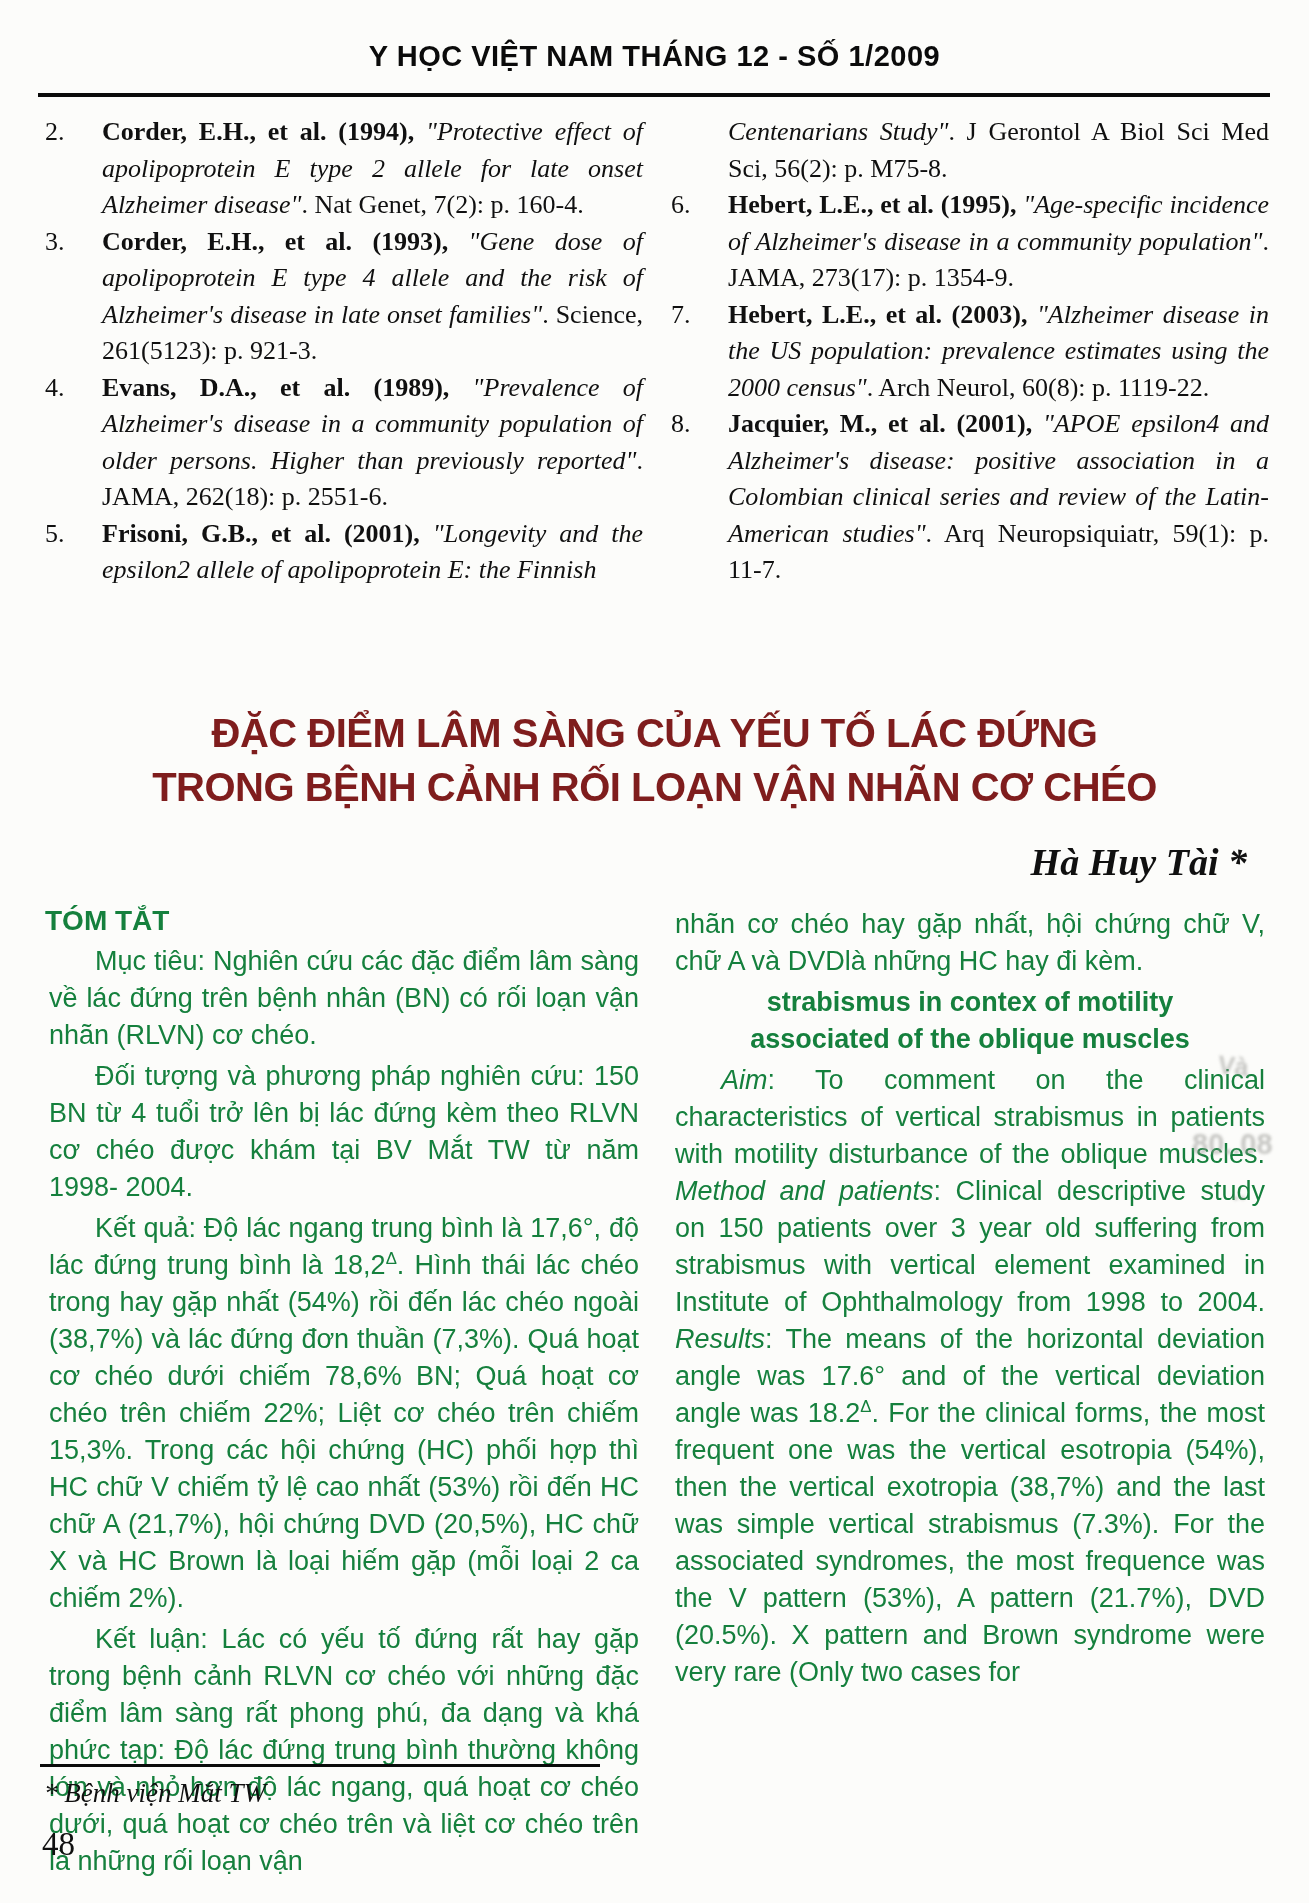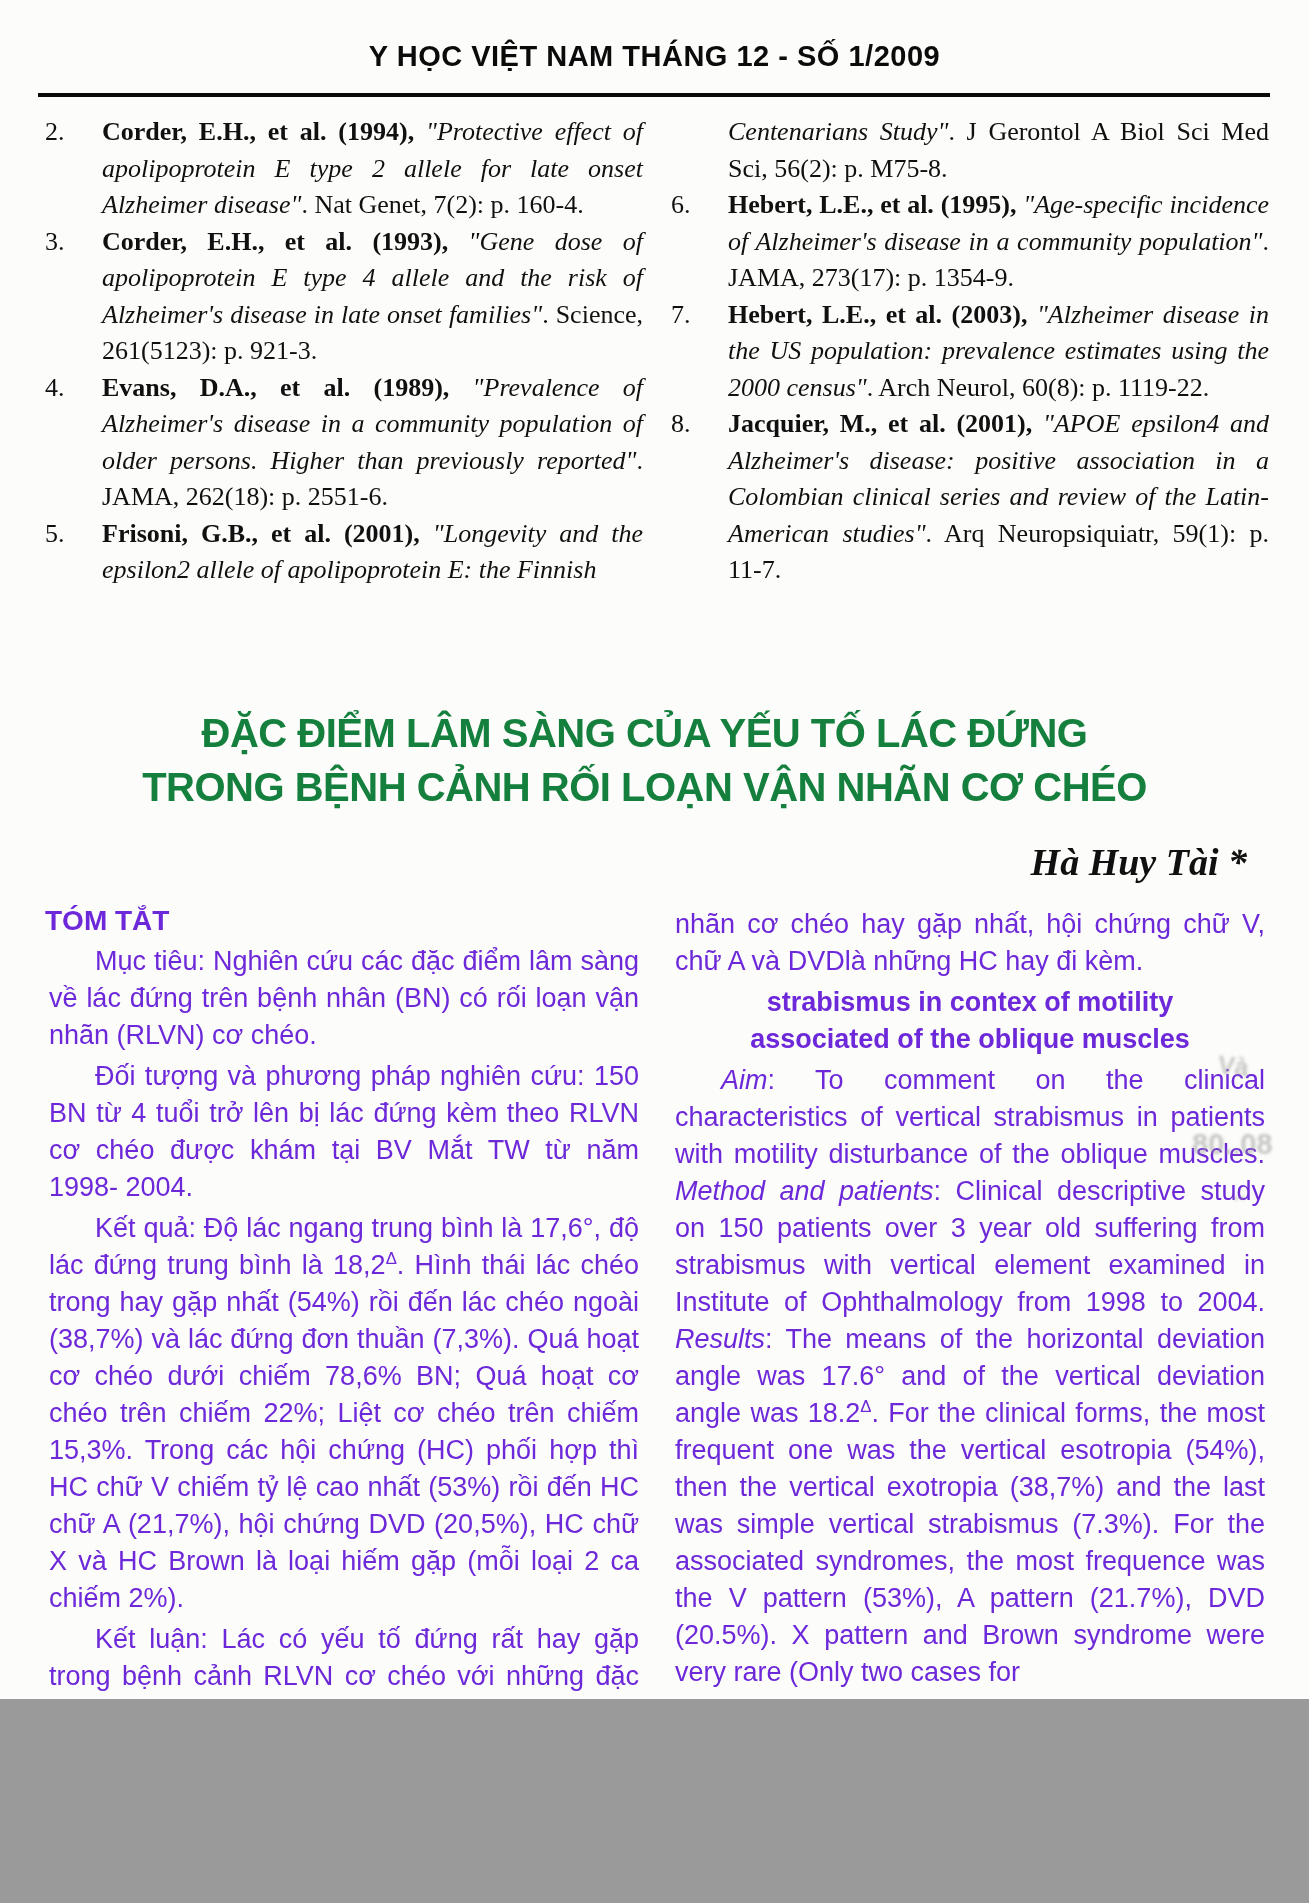--- a/index.html
+++ b/index.html
@@ -1,17 +1,17 @@
 <!DOCTYPE html>
 <html><head>
 <meta charset="utf-8">
 <style>
   html,body { margin:0; padding:0; background:#9a9a9a; }
   .page {
-    position:relative; width:1309px; height:1699px; margin:0 auto;
+    position:relative; width:1309px; height:1903px; margin:0 auto;
     background:#fcfcfa; color:#101010; overflow:hidden;
   }
   
   .header-title {
     position:absolute; top:40px; left:0; width:100%; text-align:center;
     font-family:"Liberation Sans", sans-serif; font-weight:700;
     font-size:29px; letter-spacing:0.5px; color:#0b0b0b;
   }
   .header-rule { position:absolute; top:93px; left:38px; width:1232px; height:4px; background:#0a0a0a; }
   
@@ -21,33 +21,33 @@
     font-family:"Liberation Serif", serif; font-size:26px; line-height:36.5px;
   }
   .refs-col { width:598px; }
   .ref { display:flex; }
   .ref-num { width:57px; flex:none; }
   .ref-body { flex:1; text-align:justify; }
   .authors { font-weight:700; }
   .rtitle { font-style:italic; }
   
   .article-title {
-    position:absolute; top:706px; left:80px; width:1129px; text-align:center;
+    position:absolute; top:706px; left:90px; width:1129px; text-align:center;
     font-family:"Liberation Sans", sans-serif; font-weight:700;
-    font-size:40px; line-height:54px; letter-spacing:-0.5px; color:#15803d;
+    font-size:40px; line-height:54px; letter-spacing:-0.5px; color:#7f1d1d;
   }
   .author {
     position:absolute; top:840px; left:0; width:1247px; text-align:right;
     font-family:"Liberation Serif", serif; font-weight:700; font-style:italic; font-size:38px;
   }
   
   .body-cols { position:absolute; top:902px; left:45px; width:1225px; display:flex; gap:28px; }
   .col {
     width:598px; font-family:"Liberation Sans", sans-serif;
-    font-size:27px; line-height:37px; text-align:justify; color:#6d28d9;
+    font-size:27px; line-height:37px; text-align:justify; color:#15803d;
   }
   .col p { margin:4px; text-indent:46px; }
   .col p.no-indent { text-indent:0; }
   .sec-heading { font-weight:700; font-size:28px; }
   .summary-heading { margin-top:32px; }
   .subtitle { text-align:center; font-weight:700; }
   .i { font-style:italic; }
   .sup { vertical-align:super; font-size:0.62em; line-height:0; }
   
   .footnote-rule { position:absolute; top:1764px; left:40px; width:560px; height:3px; background:#0a0a0a; }

